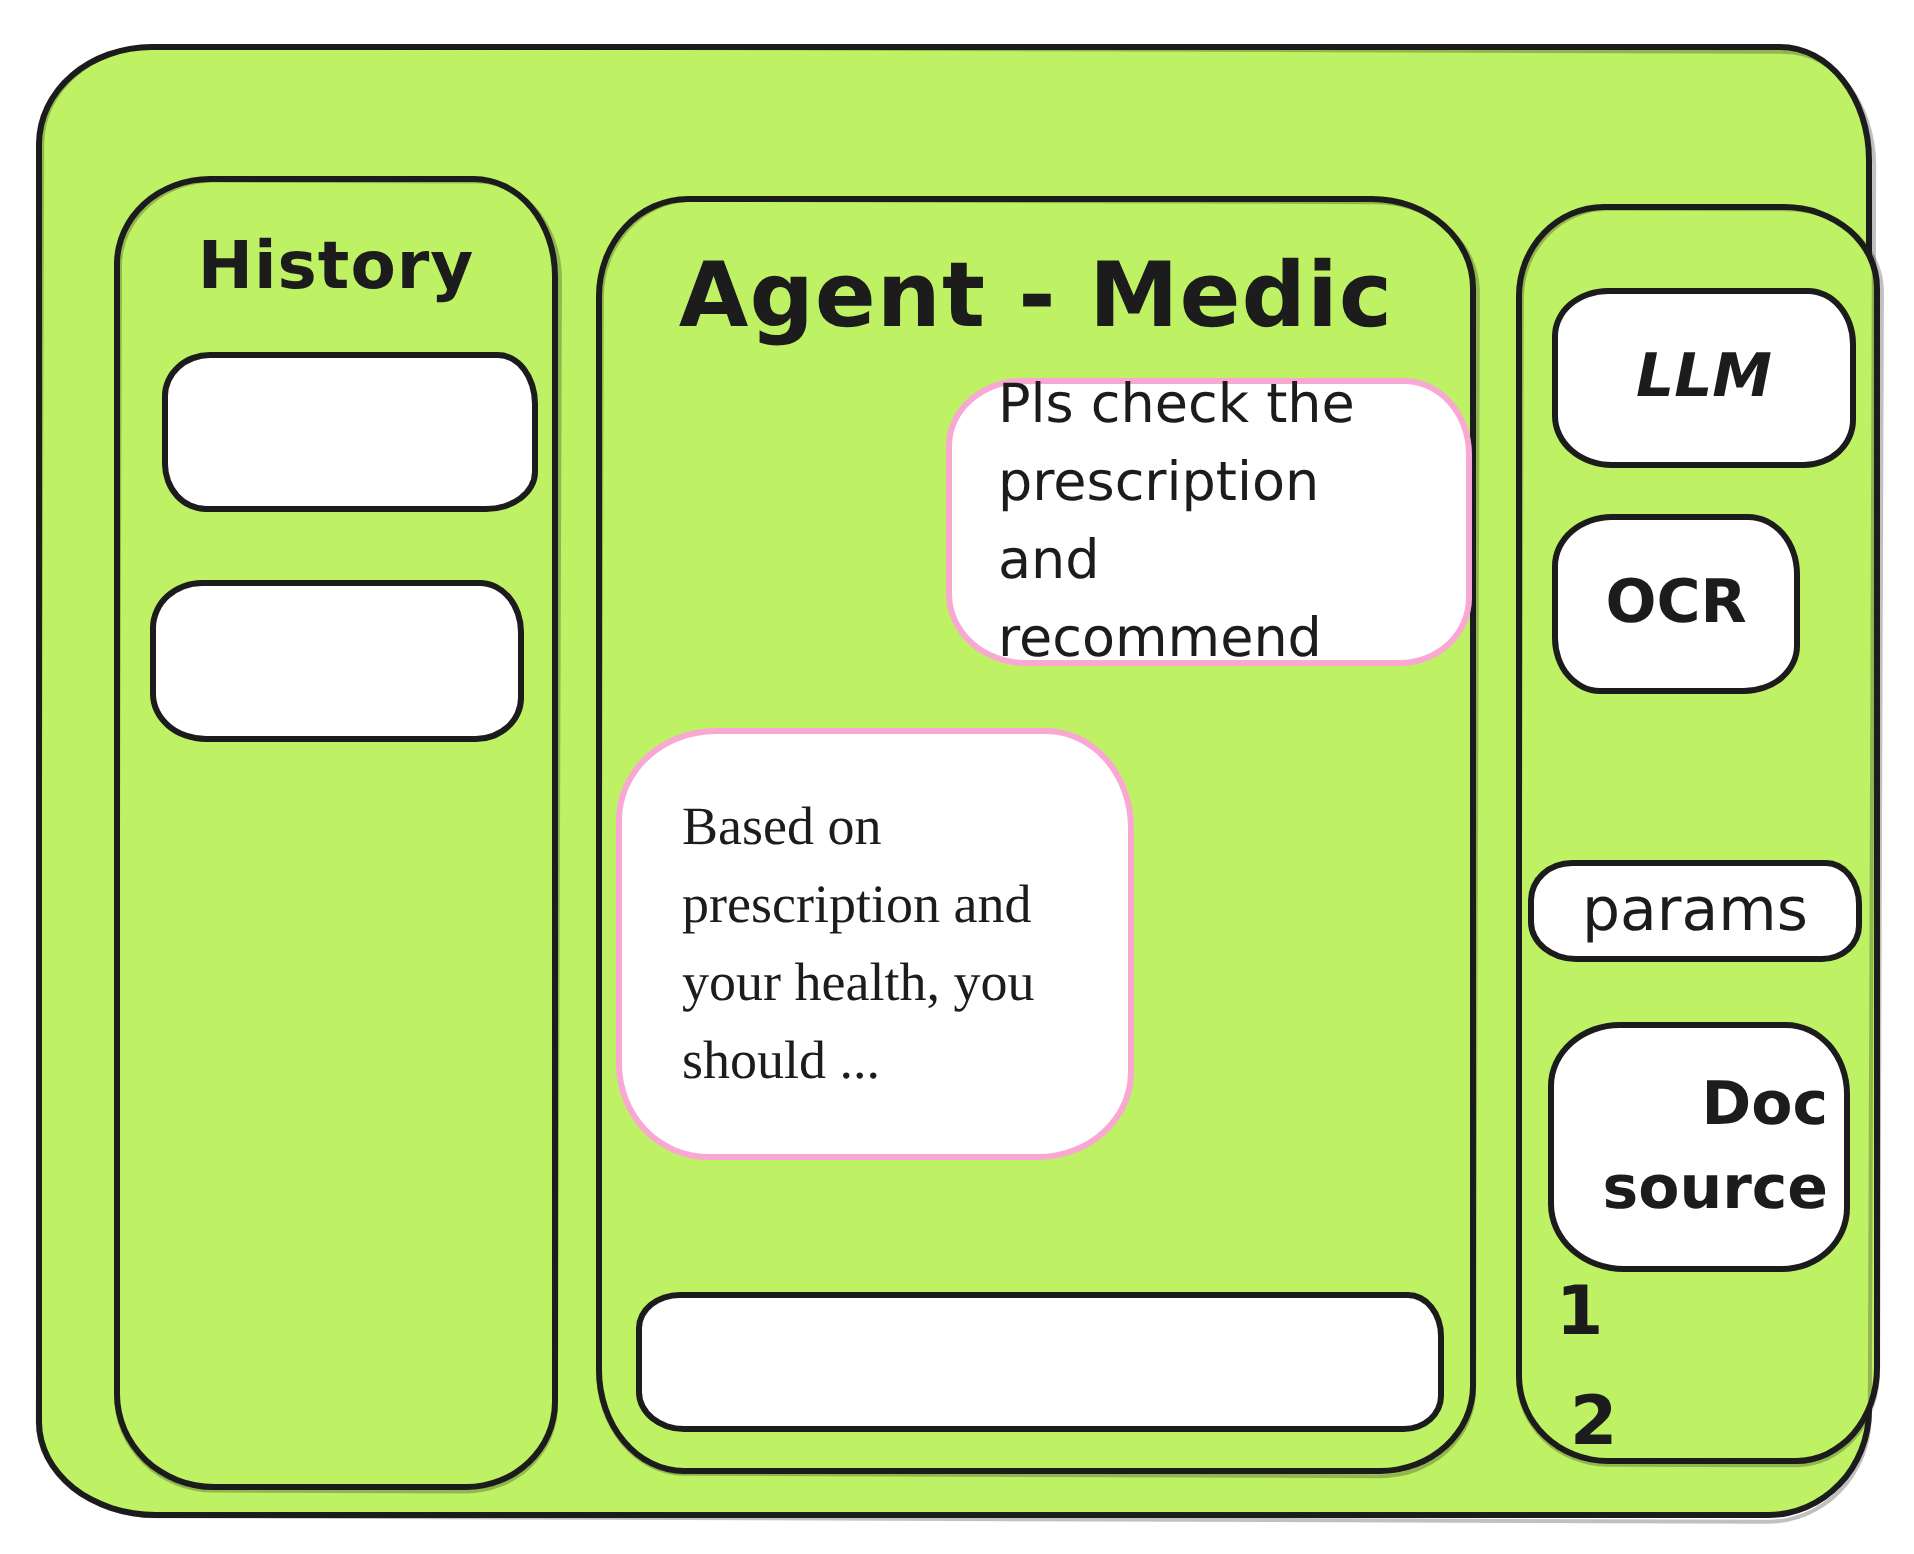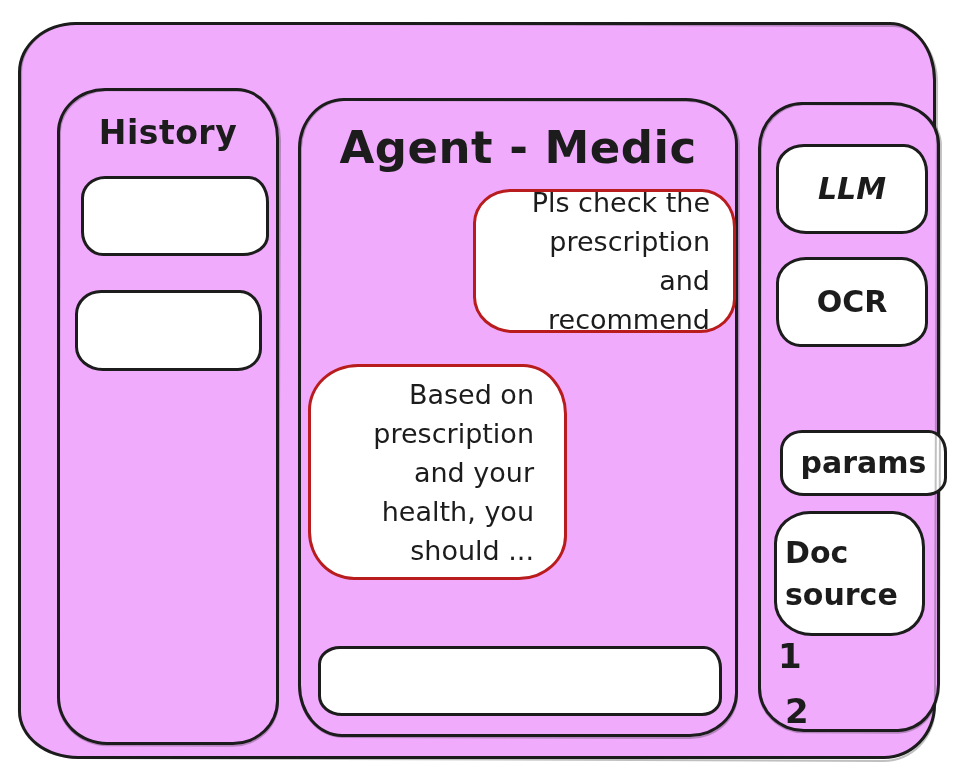--- a/index.html
+++ b/index.html
@@ -13,21 +13,21 @@
     position:relative;
     width:957px;
     height:777px;
     background:#ffffff;
     overflow:hidden;
   }
   
   .sketch{
     position:absolute;
     box-sizing:border-box;
-    background:#f0abfc;
+    background:#bef264;
     border:3px solid #1c1c1c;
   }
   
   .sketch::after{
     content:"";
     position:absolute;
     inset:-3px;
     border:2px solid #1c1c1c;
     border-radius:inherit;
     opacity:.28;
@@ -70,37 +70,38 @@
   
   .chat-panel{
     left:277px; top:73px; width:440px; height:639px;
     border-radius:46px 52px 48px 44px / 50px 46px 44px 52px;
   }
   .chat-title{ top:20px; font-size:45px; }
   .bubble{
     position:absolute;
     box-sizing:border-box;
     background:#fff;
-    border:3px solid #b91c1c;
+    border:3px solid #f9a8d4;
     display:flex;
     flex-direction:column;
     justify-content:center;
-    text-align:right;
+    text-align:left;
     font-size:27px;
     line-height:39px;
   }
   .bubble.user{
     left:172px; top:88px; width:263px; height:144px;
     padding:0 23px;
     border-radius:38px 34px 36px 40px / 34px 38px 34px 36px;
   }
   .bubble.agent{
     left:7px; top:263px; width:259px; height:216px;
     padding:0 30px;
     border-radius:50px 44px 48px 46px / 46px 50px 44px 48px;
+    font-family:Liberation Serif, serif;
   }
   .chat-input{
     position:absolute;
     left:17px; top:545px; width:404px; height:70px;
     box-sizing:border-box;
     background:#fff;
     border:3px solid #1c1c1c;
     border-radius:22px 18px 20px 24px / 18px 22px 18px 20px;
     font:inherit;
     font-size:26px;
@@ -119,37 +120,37 @@
     background:#fff;
     border:3px solid #1c1c1c;
     font-family:inherit;
     font-size:30px;
     font-weight:700;
     color:#1c1c1c;
     cursor:pointer;
     display:flex;
     align-items:center;
     justify-content:center;
-    text-align:left;
+    text-align:right;
     line-height:42px;
     padding:12px 8px;
   }
   .tool-btn.llm{
     left:15px; top:39px; width:152px; height:90px;
     border-radius:28px 24px 26px 30px / 24px 28px 24px 26px;
     font-style:italic;
   }
   .tool-btn.ocr{
-    left:15px; top:152px; width:152px; height:90px;
+    left:15px; top:152px; width:124px; height:90px;
     border-radius:30px 26px 28px 24px / 26px 30px 24px 28px;
   }
   .tool-btn.params{
-    left:19px; top:325px; width:167px; height:66px;
+    left:3px; top:325px; width:167px; height:51px;
     border-radius:22px 18px 20px 24px / 20px 22px 18px 20px;
-    font-weight:700;
+    font-weight:400;
   }
   .tool-btn.doc{
     left:13px; top:406px; width:151px; height:125px;
     border-radius:36px 32px 34px 38px / 32px 36px 32px 34px;
   }
   .doc-num{
     position:absolute;
     font-size:34px;
     font-weight:700;
     line-height:1;

